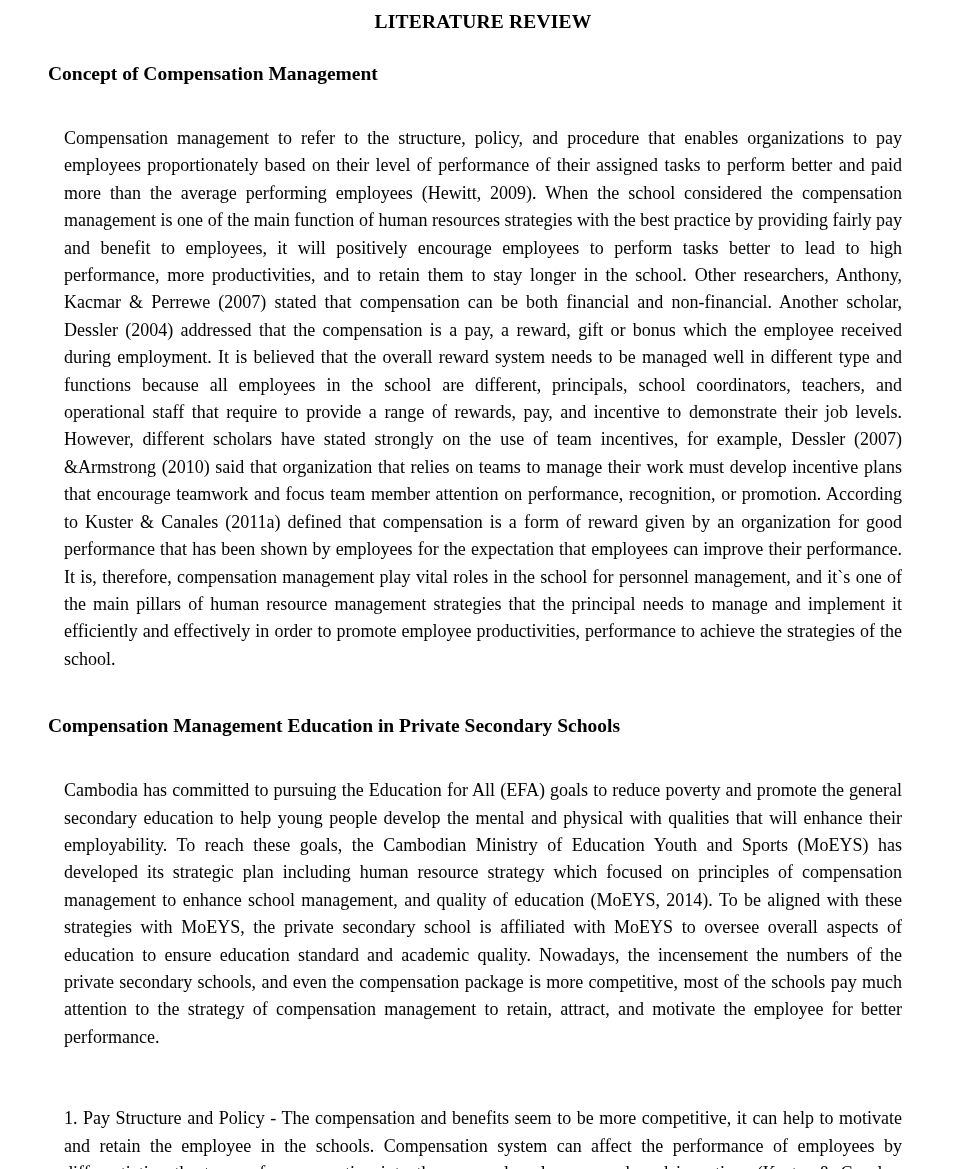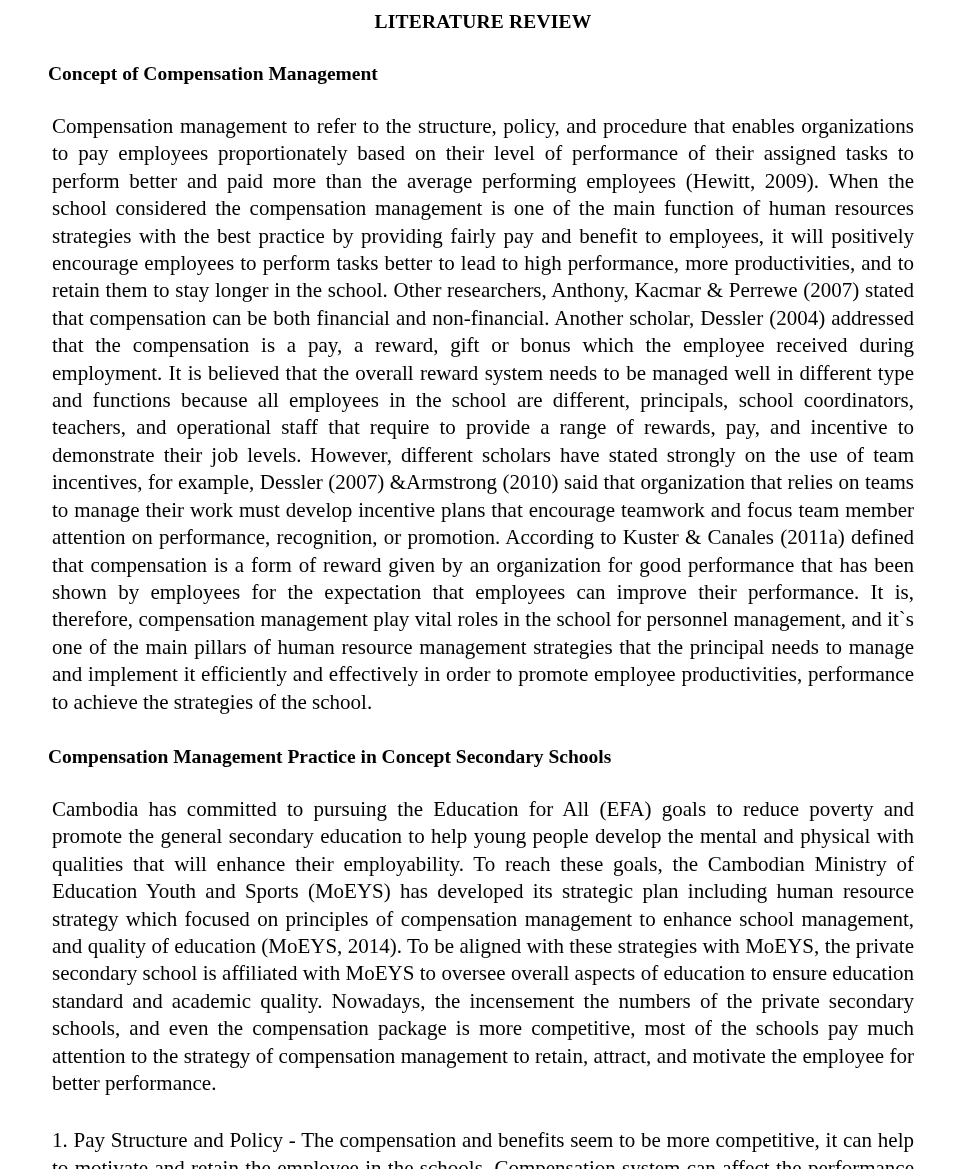--- a/index.html
+++ b/index.html
@@ -33,25 +33,25 @@
     padding-top: 8px;
   }
   .section-heading {
     font-weight: bold;
     font-size: 19.5px;
     line-height: 27px;
     text-align: left;
     margin: 0;
   }
   .body-para {
-    font-size: 21px;
+    font-size: 18px;
     line-height: 27.4px;
     text-align: justify;
     text-justify: inter-word;
-    margin: 4px;
+    margin: 16px;
     hyphens: none;
     -webkit-hyphens: none;
   }
   .body-para.last {
     text-align: justify;
   }
   .run-bold {
     font-weight: normal;
   }
   
@@ -71,21 +71,21 @@
   <div class="sp-title-h1"></div>
 
   <h2 class="section-heading">Concept of Compensation Management</h2>
 
   <div class="sp-h1-p1"></div>
 
   <p class="body-para">Compensation management to refer to the structure, policy, and procedure that enables organizations to pay employees proportionately based on their level of performance of their assigned tasks to perform better and paid more than the average performing employees (Hewitt, 2009). When the school considered the compensation management is one of the main function of human resources strategies with the best practice by providing fairly pay and benefit to employees, it will positively encourage employees to perform tasks better to lead to high performance, more productivities, and to retain them to stay longer in the school. Other researchers, Anthony, Kacmar &amp; Perrewe (2007) stated that compensation can be both financial and non-financial. Another scholar, Dessler (2004) addressed that the compensation is a pay, a reward, gift or bonus which the employee received during employment. It is believed that the overall reward system needs to be managed well in different type and functions because all employees in the school are different, principals, school coordinators, teachers, and operational staff that require to provide a range of rewards, pay, and incentive to demonstrate their job levels. However, different scholars have stated strongly on the use of team incentives, for example, Dessler (2007) &amp;Armstrong (2010) said that organization that relies on teams to manage their work must develop incentive plans that encourage teamwork and focus team member attention on performance, recognition, or promotion. According to Kuster &amp; Canales (2011a) defined that compensation is a form of reward given by an organization for good performance that has been shown by employees for the expectation that employees can improve their performance. It is, therefore, compensation management play vital roles in the school for personnel management, and it`s one of the main pillars of human resource management strategies that the principal needs to manage and implement it efficiently and effectively in order to promote employee productivities, performance to achieve the strategies of the school.</p>
 
   <div class="sp-p1-h2"></div>
 
-  <h2 class="section-heading">Compensation Management Practice in Concept Secondary Schools</h2>
+  <h2 class="section-heading">Compensation Management Education in Private Secondary Schools</h2>
 
   <div class="sp-h2-p2"></div>
 
   <p class="body-para">Cambodia has committed to pursuing the Education for All (EFA) goals to reduce poverty and promote the general secondary education to help young people develop the mental and physical with qualities that will enhance their employability. To reach these goals, the Cambodian Ministry of Education Youth and Sports (MoEYS) has developed its strategic plan including human resource strategy which focused on principles of compensation management to enhance school management, and quality of education (MoEYS, 2014). To be aligned with these strategies with MoEYS, the private secondary school is affiliated with MoEYS to oversee overall aspects of education to ensure education standard and academic quality. Nowadays, the incensement the numbers of the private secondary schools, and even the compensation package is more competitive, most of the schools pay much attention to the strategy of compensation management to retain, attract, and motivate the employee for better performance.</p>
 
   <div class="sp-p2-p3"></div>
 
   <p class="body-para last"><span class="run-bold">1. Pay Structure and Policy -</span><span> The compensation and benefits seem to be more competitive, it can help to motivate and retain the employee in the schools. Compensation system can affect the performance of employees by differentiating the types of compensation into three, namely salary, reward, and incentives (Kuster &amp; Canales, 2011b). It is believed that pay, reward, and incentive are competitive, reasonable, and fit to the job level can motivate employees to perform effectively.</span></p>
 
 </div>

